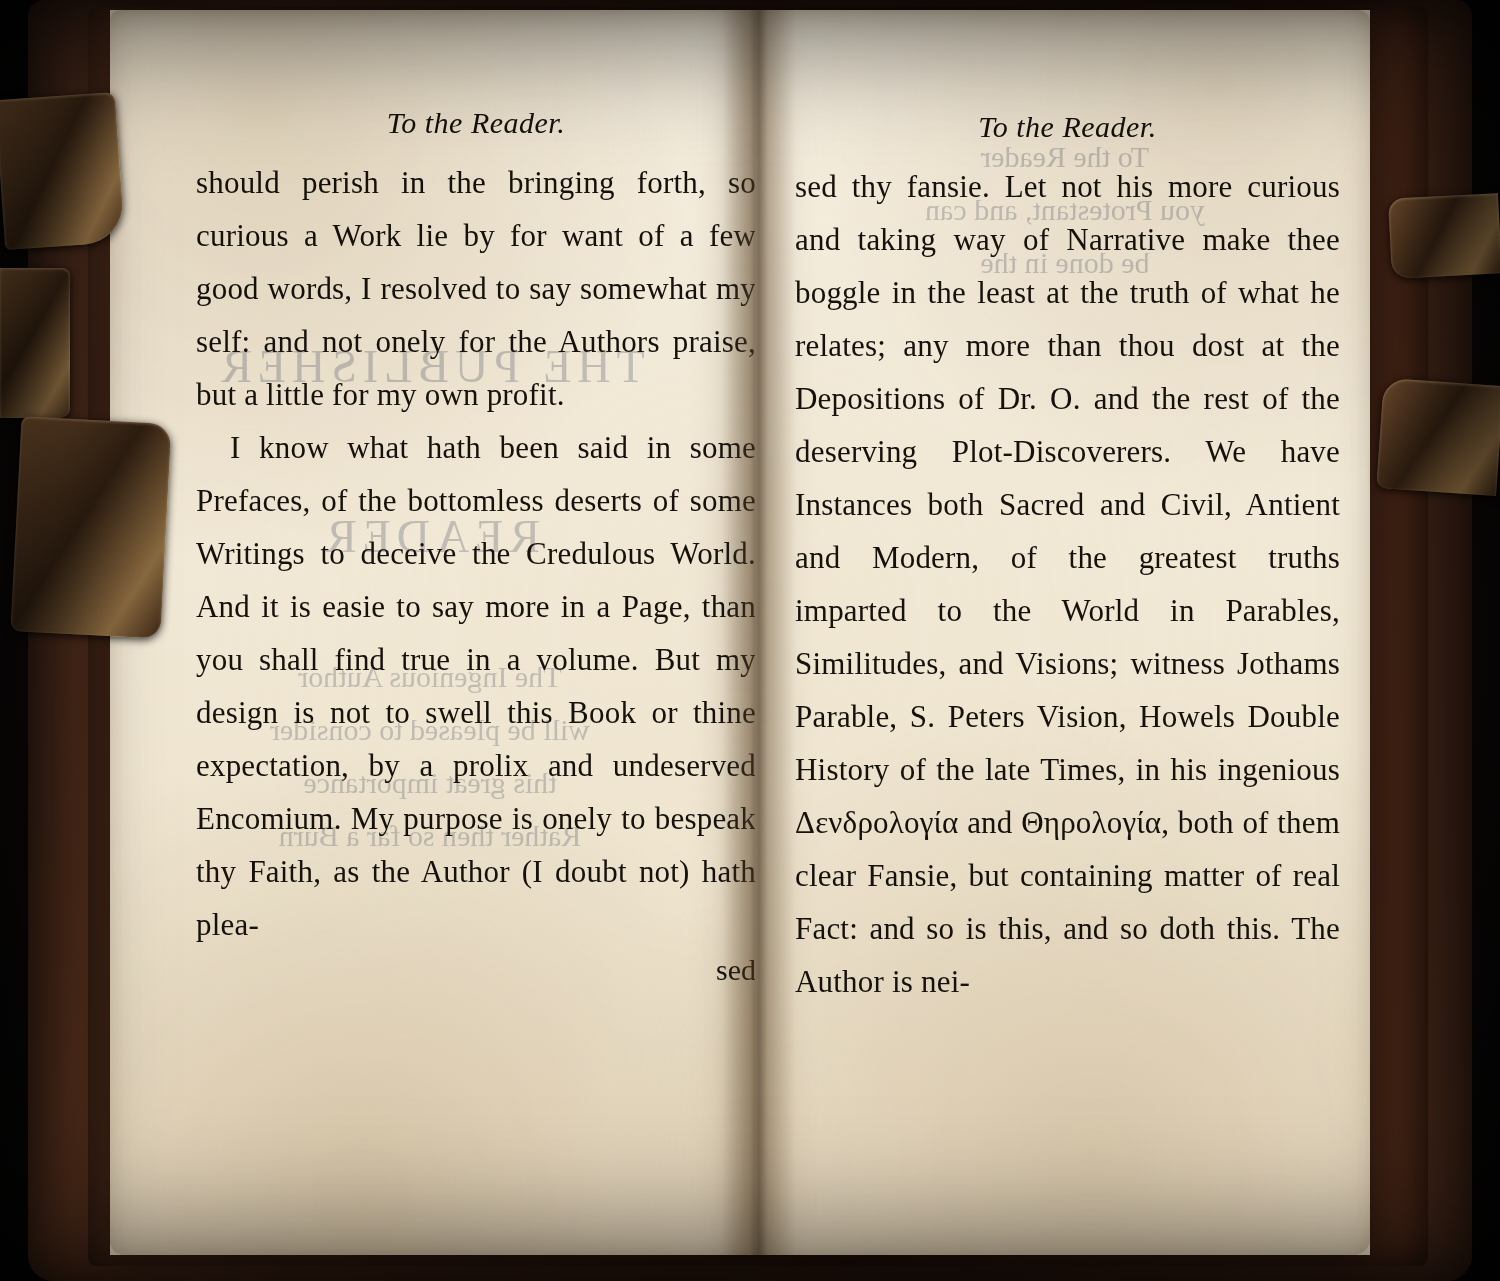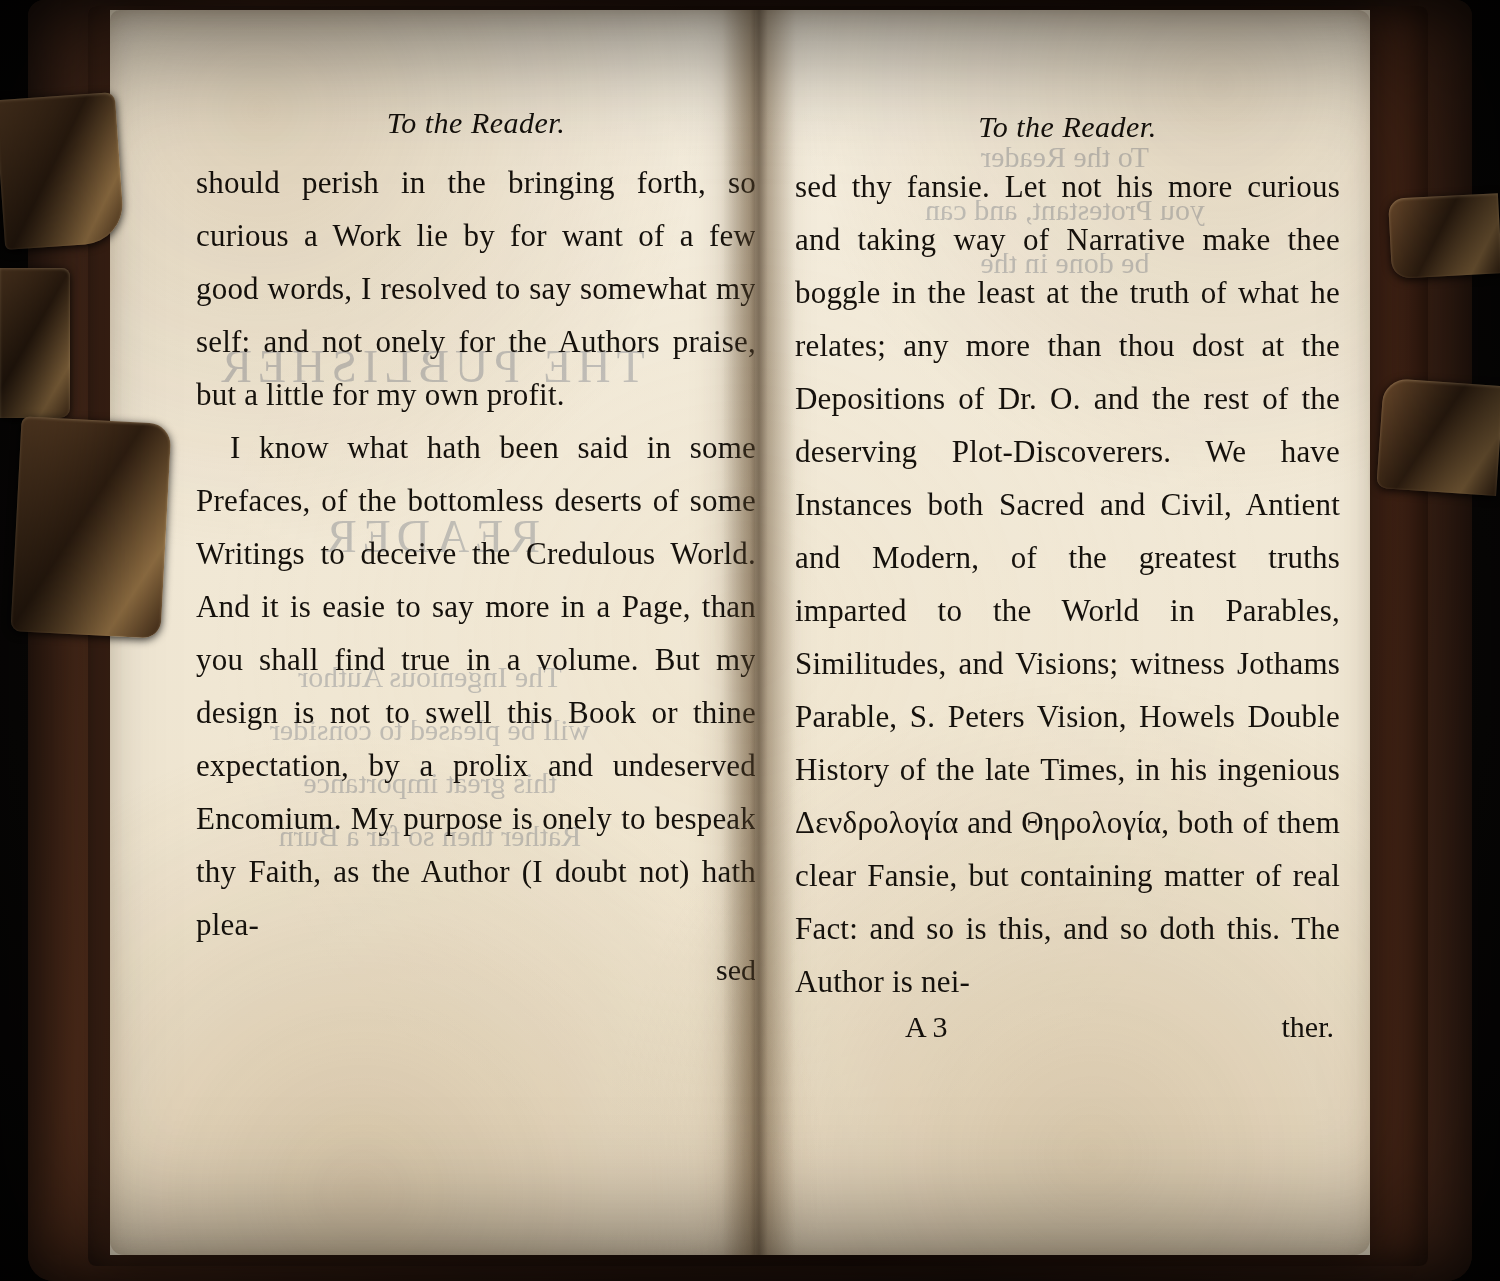--- a/index.html
+++ b/index.html
@@ -218,24 +218,20 @@
     <div class="page right">
       <div class="ghost" style="left:40px; top:120px; width:540px;">
         To the Reader<br>you Protestant, and can<br>be done in the
       </div>
 
       <div class="textcol" style="left:40px; top:100px; width:545px;">
         <div class="running-head">To the Reader.</div>
         <div class="body-text">
           <p>sed thy fansie.   Let not his more curious and taking way of Narrative make thee boggle in the least at the truth of what he relates; any more than thou dost at the Depositions of Dr. O. and the rest of the deserving Plot-Discoverers.   We have Instances both Sacred and Civil, Antient and Modern, of the greatest truths imparted to the World in Parables, Similitudes, and Visions; witness Jothams Parable, S. Peters Vision, Howels Double History of the late Times, in his ingenious Δενδρολογία and Θηρολογία, both of them clear Fansie, but containing matter of real Fact: and so is this, and so doth this.   The Author is nei-</p>
         </div>
-        <div class="signature-row">
-          <span>A 3</span>
-          <span>ther.</span>
-        </div>
       </div>
     </div>
 
     <div class="gutter"></div>
     <div class="foxing"></div>
   </div>
 
   <div class="clasp l1"></div>
   <div class="clasp l2"></div>
   <div class="clasp l3"></div>

